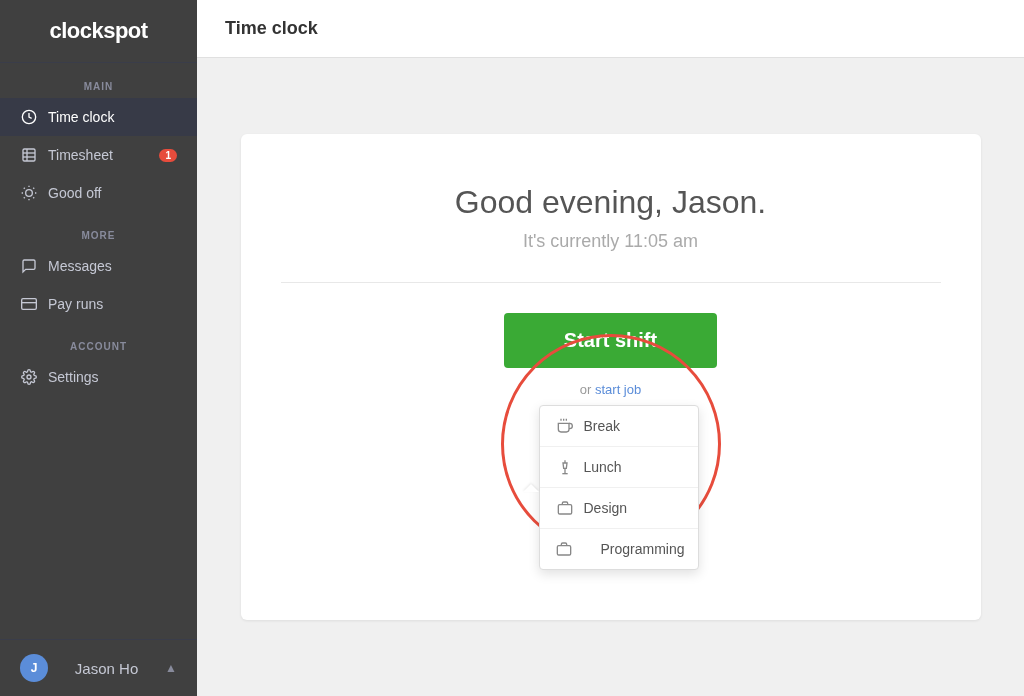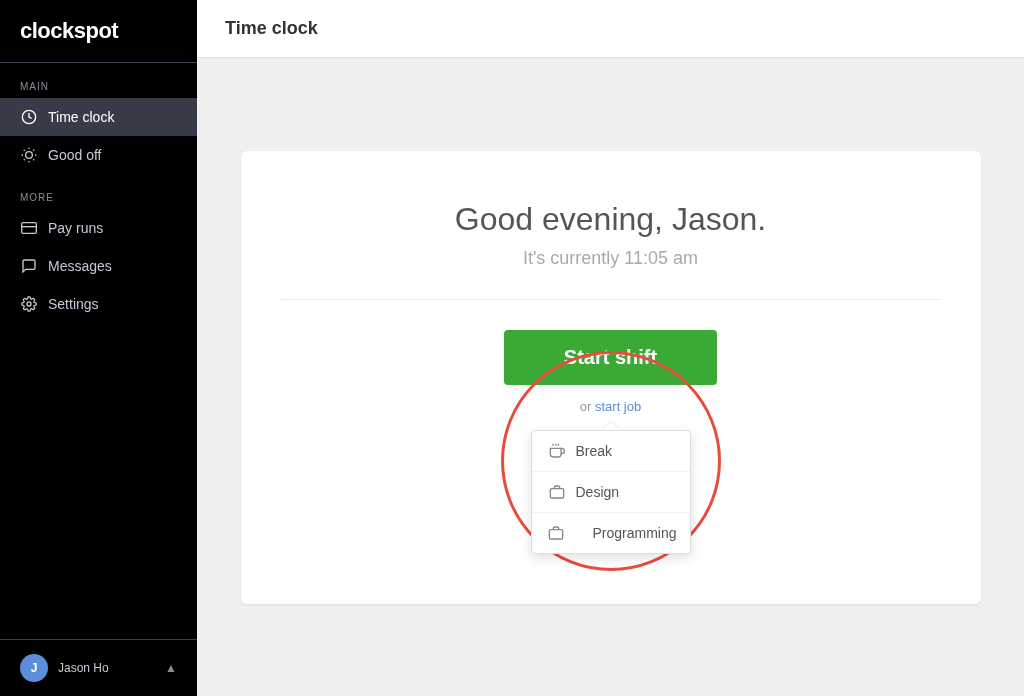--- a/index.html
+++ b/index.html
@@ -1,40 +1,41 @@
 <!DOCTYPE html>
 <html><head>
   <meta charset="utf-8">
   <style>
     * { margin: 0; padding: 0; box-sizing: border-box; }
     body { font-family: -apple-system, BlinkMacSystemFont, 'Segoe UI', sans-serif; display: flex; height: 696px; width: 1024px; overflow: hidden; background: #f0f0f0; }
 
     
     .sidebar {
       width: 197px;
-      background: #000000;
+      background: #404040;
       color: #fff;
       display: flex;
       flex-direction: column;
       flex-shrink: 0;
       height: 100%;
+      text-align: center;
     }
     .sidebar-logo {
       padding: 18px 20px;
       font-size: 22px;
       font-weight: 700;
       color: #fff;
       letter-spacing: -0.5px;
       border-bottom: 1px solid #3a3d4a;
     }
     .sidebar-logo span { color: #fff; }
     .sidebar-section-label {
       padding: 18px 20px 6px;
       font-size: 10px;
-      font-weight: 400;
+      font-weight: 700;
       letter-spacing: 1px;
       color: #888b9c;
       text-transform: uppercase;
     }
     .sidebar-item {
       display: flex;
       align-items: center;
       padding: 10px 20px;
       font-size: 14px;
       color: #c5c8d4;
@@ -79,21 +80,21 @@
       border-radius: 50%;
       display: flex;
       align-items: center;
       justify-content: center;
       font-size: 12px;
       font-weight: 700;
       color: #fff;
       flex-shrink: 0;
     }
     .sidebar-user-name {
-      font-size: 12px;
+      font-size: 15px;
       color: #c5c8d4;
       flex: 1;
     }
     .sidebar-user-chevron {
       color: #888b9c;
       font-size: 12px;
     }
 
     
     .main {
@@ -166,21 +167,21 @@
     }
     .or-start-job a {
       color: #5b8dd9;
       cursor: pointer;
     }
 
     
     .dropdown-container {
       position: relative;
       display: flex;
-      flex-direction: column;
+      flex-direction: row;
       align-items: center;
     }
     .dropdown-arrow {
       width: 0;
       height: 0;
       border-left: 8px solid transparent;
       border-right: 8px solid transparent;
       border-bottom: 8px solid #fff;
       margin-bottom: 0;
       filter: drop-shadow(0 -1px 1px rgba(0,0,0,0.1));
@@ -242,20 +243,32 @@
   <div class="sidebar-item active">
     <span class="icon">
       <svg width="16" height="16" viewBox="0 0 24 24" fill="none" stroke="currentColor" stroke-width="2">
           <circle cx="12" cy="12" r="10"></circle>
           <polyline points="12 6 12 12 16 14"></polyline>
         </svg>
     </span>
     <span>Time clock</span>
   </div>
 
+  <div class="sidebar-item">
+    <span class="icon">
+      <svg width="16" height="16" viewBox="0 0 24 24" fill="none" stroke="currentColor" stroke-width="2">
+          <rect x="3" y="3" width="18" height="18" rx="2"></rect>
+          <line x1="3" y1="9" x2="21" y2="9"></line>
+          <line x1="3" y1="15" x2="21" y2="15"></line>
+          <line x1="9" y1="3" x2="9" y2="21"></line>
+        </svg>
+    </span>
+    <span>Timesheet</span>
+    <span class="badge">1</span>
+  </div>
 
   <div class="sidebar-item">
     <span class="icon">
       <svg width="16" height="16" viewBox="0 0 24 24" fill="none" stroke="currentColor" stroke-width="2">
           <circle cx="12" cy="12" r="5"></circle>
           <line x1="12" y1="1" x2="12" y2="3"></line>
           <line x1="12" y1="21" x2="12" y2="23"></line>
           <line x1="4.22" y1="4.22" x2="5.64" y2="5.64"></line>
           <line x1="18.36" y1="18.36" x2="19.78" y2="19.78"></line>
           <line x1="1" y1="12" x2="3" y2="12"></line>
@@ -266,36 +279,37 @@
     </span>
     <span>Good off</span>
   </div>
 
   <div class="sidebar-section-label">MORE</div>
 
 
   <div class="sidebar-item">
     <span class="icon">
       <svg width="16" height="16" viewBox="0 0 24 24" fill="none" stroke="currentColor" stroke-width="2">
+          <path d="M21 15a2 2 0 01-2 2H7l-4 4V5a2 2 0 012-2h14a2 2 0 012 2z"></path>
+        </svg>
+    </span>
+    <span>Messages</span>
+  </div>
+
+  <div class="sidebar-item">
+    <span class="icon">
+      <svg width="16" height="16" viewBox="0 0 24 24" fill="none" stroke="currentColor" stroke-width="2">
           <rect x="1" y="4" width="22" height="16" rx="2"></rect>
           <line x1="1" y1="10" x2="23" y2="10"></line>
         </svg>
     </span>
     <span>Pay runs</span>
   </div>
 
-  <div class="sidebar-item">
-    <span class="icon">
-      <svg width="16" height="16" viewBox="0 0 24 24" fill="none" stroke="currentColor" stroke-width="2">
-          <path d="M21 15a2 2 0 01-2 2H7l-4 4V5a2 2 0 012-2h14a2 2 0 012 2z"></path>
-        </svg>
-    </span>
-    <span>Messages</span>
-  </div>
-
+  <div class="sidebar-section-label">ACCOUNT</div>
 
   <div class="sidebar-item">
     <span class="icon">
       <svg width="16" height="16" viewBox="0 0 24 24" fill="none" stroke="currentColor" stroke-width="2">
           <circle cx="12" cy="12" r="3"></circle>
           <path d="M19.4 15a1.65 1.65 0 00.33 1.82l.06.06a2 2 0 010 2.83 2 2 0 01-2.83 0l-.06-.06a1.65 1.65 0 00-1.82-.33 1.65 1.65 0 00-1 1.51V21a2 2 0 01-4 0v-.09A1.65 1.65 0 009 19.4a1.65 1.65 0 00-1.82.33l-.06.06a2 2 0 01-2.83-2.83l.06-.06A1.65 1.65 0 004.68 15a1.65 1.65 0 00-1.51-1H3a2 2 0 010-4h.09A1.65 1.65 0 004.6 9a1.65 1.65 0 00-.33-1.82l-.06-.06a2 2 0 012.83-2.83l.06.06A1.65 1.65 0 009 4.68a1.65 1.65 0 001-1.51V3a2 2 0 014 0v.09a1.65 1.65 0 001 1.51 1.65 1.65 0 001.82-.33l.06-.06a2 2 0 012.83 2.83l-.06.06A1.65 1.65 0 0019.4 9a1.65 1.65 0 001.51 1H21a2 2 0 010 4h-.09a1.65 1.65 0 00-1.51 1z"></path>
         </svg>
     </span>
     <span>Settings</span>
   </div>
@@ -338,20 +352,31 @@
             <span class="dropdown-item-icon">
               <svg width="16" height="16" viewBox="0 0 24 24" fill="none" stroke="#888" stroke-width="2">
                   <path d="M18 8h1a4 4 0 010 8h-1"></path>
                   <path d="M2 8h16v9a4 4 0 01-4 4H6a4 4 0 01-4-4V8z"></path>
                   <line x1="6" y1="1" x2="6" y2="4"></line>
                   <line x1="10" y1="1" x2="10" y2="4"></line>
                   <line x1="14" y1="1" x2="14" y2="4"></line>
                 </svg>
             </span>
             <span>Break</span>
+          </div>
+          <div class="dropdown-item">
+            <span class="dropdown-item-icon">
+              <svg width="16" height="16" viewBox="0 0 24 24" fill="none" stroke="#888" stroke-width="2">
+                  <line x1="12" y1="2" x2="12" y2="6"></line>
+                  <path d="M9 6h6l-1 8H10L9 6z"></path>
+                  <line x1="12" y1="14" x2="12" y2="22"></line>
+                  <line x1="8" y1="22" x2="16" y2="22"></line>
+                </svg>
+            </span>
+            <span>Lunch</span>
           </div>
           <div class="dropdown-item">
             <span class="dropdown-item-icon">
               <svg width="16" height="16" viewBox="0 0 24 24" fill="none" stroke="#888" stroke-width="2">
                   <rect x="2" y="7" width="20" height="14" rx="2"></rect>
                   <path d="M16 7V5a2 2 0 00-2-2h-4a2 2 0 00-2 2v2"></path>
                 </svg>
             </span>
             <span>Design</span>
           </div>

